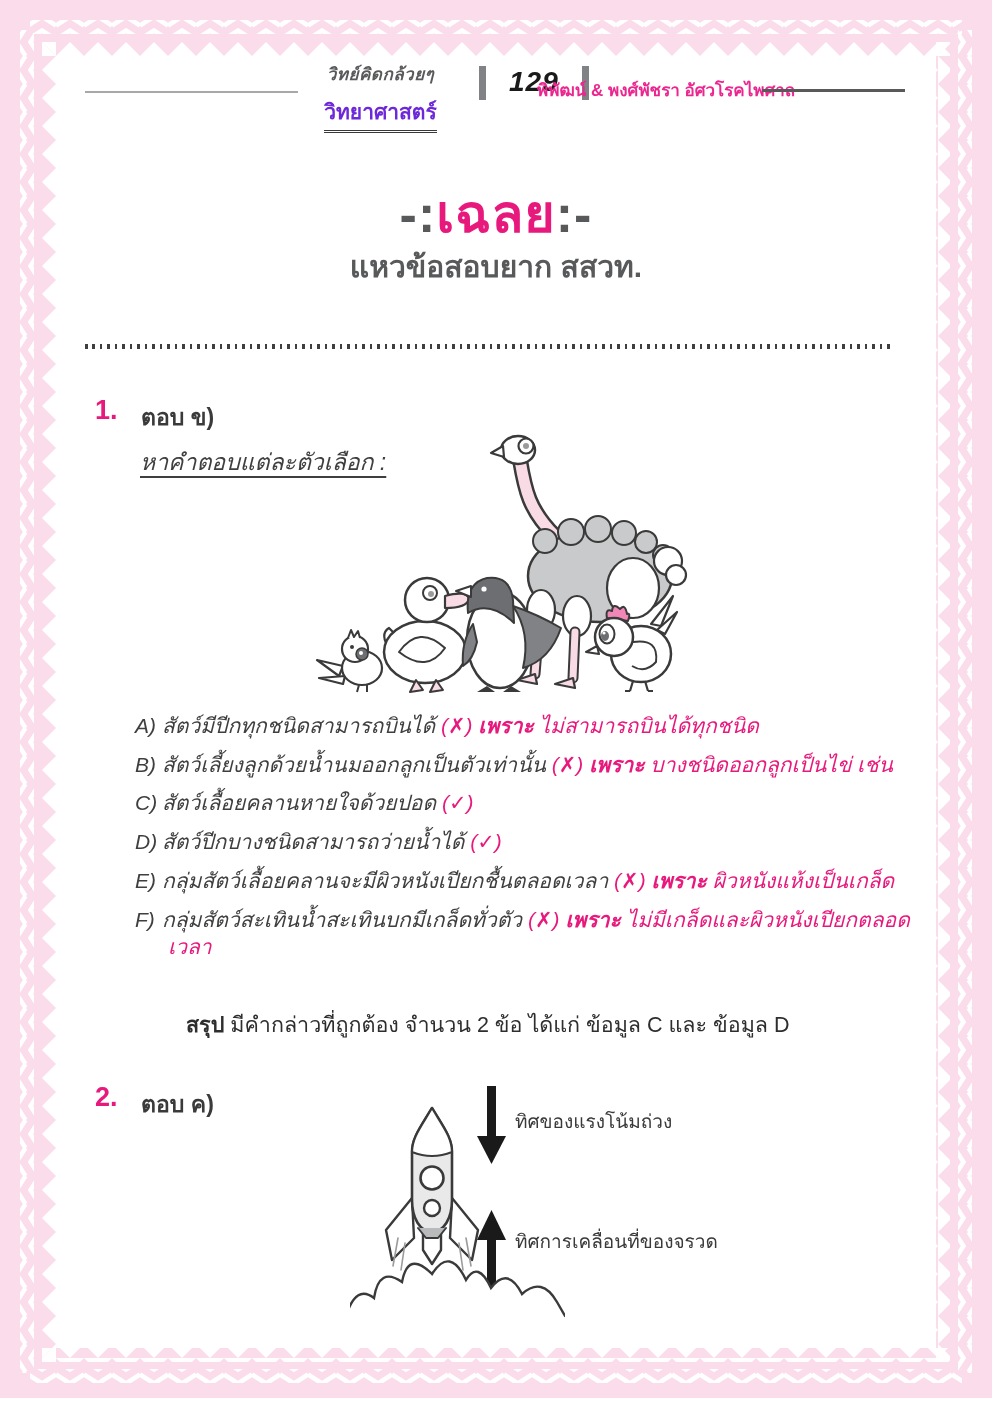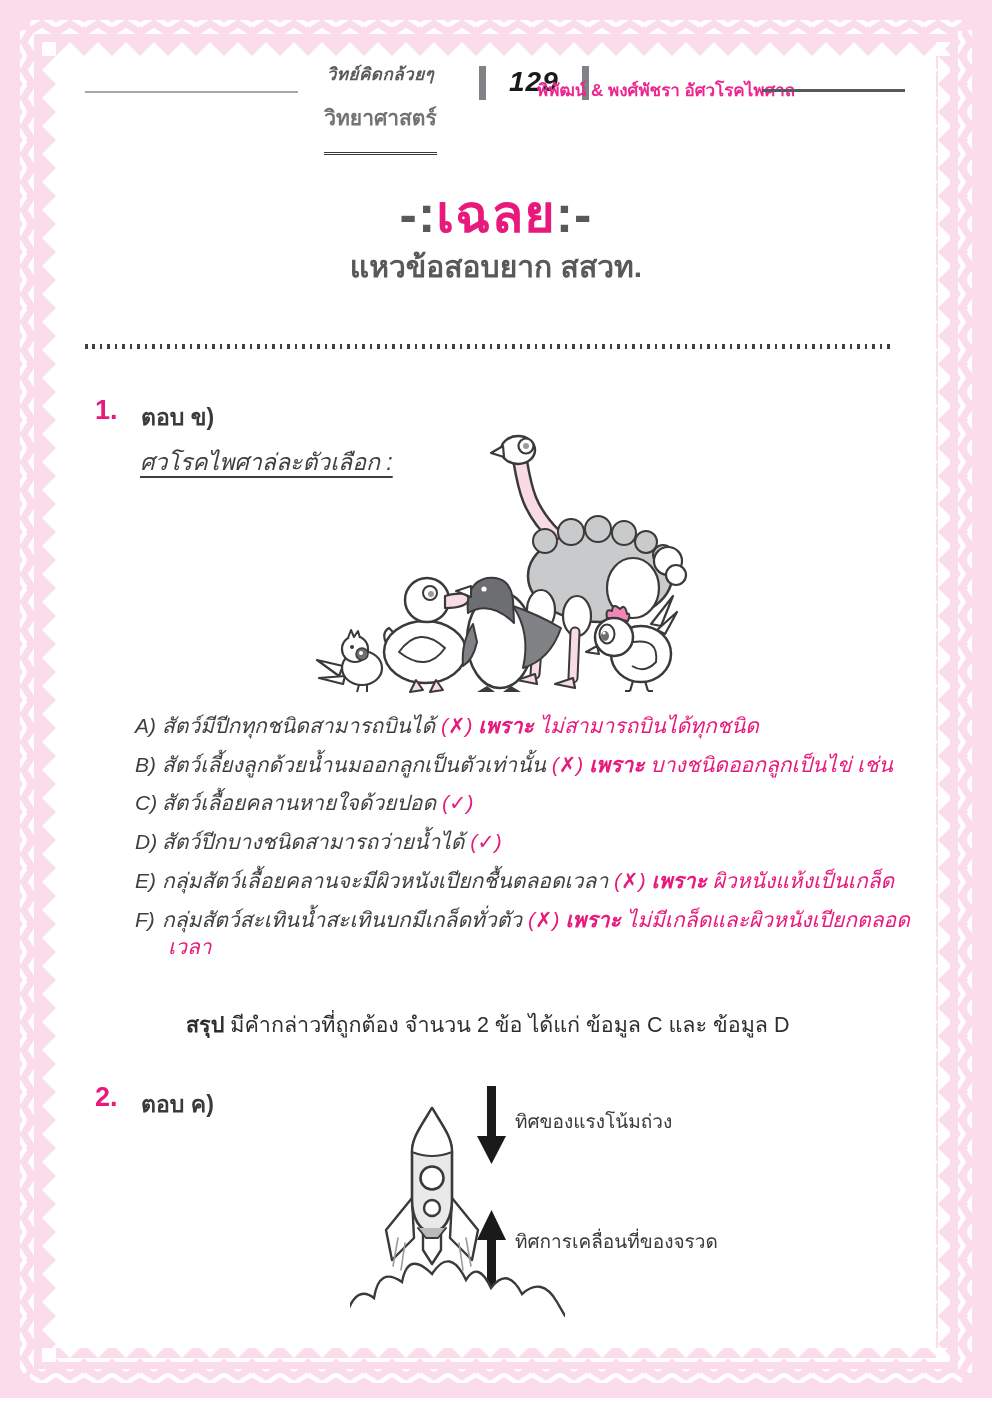--- a/index.html
+++ b/index.html
@@ -4,21 +4,21 @@
 <style>
   html,body{margin:0;padding:0;}
   body{font-family:"Liberation Sans","DejaVu Sans",sans-serif;}
   .page{position:relative;width:992px;height:1398px;background:#fbdcea;overflow:hidden;}
   .sheet{position:absolute;left:56px;top:56px;width:880px;height:1292px;background:#ffffff;}
   .frame-svg{position:absolute;left:0;top:0;}
   
   .hline{position:absolute;background:#a8a8a8;}
   .series-block{position:absolute;left:298px;top:60px;width:165px;text-align:center;color:#58595b;}
   .series-title{font-size:17px;font-style:italic;font-weight:bold;letter-spacing:.5px;}
-  .subject{display:inline-block;font-size:21px;font-weight:bold;color:#737373;border-bottom:3px double #3a3a3a;padding-bottom:18px;margin-top:14px;}
+  .subject{display:inline-block;font-size:21px;font-weight:bold;color:#6d28d9;border-bottom:3px double #3a3a3a;padding-bottom:2px;margin-top:8px;}
   .pageno-wrap{position:absolute;left:462px;top:66px;display:flex;align-items:flex-start;gap:23px;padding-left:17px;}
   .pbar{width:7px;height:34px;background:#808285;}
   .pageno{font-size:28px;font-weight:bold;font-style:italic;color:#1a1a1a;letter-spacing:1px;}
   .authors{position:absolute;left:537px;top:76px;font-size:17px;font-weight:bold;color:#ec268f;}
   
   .title-row{position:absolute;left:56px;top:172px;width:880px;text-align:center;font-weight:bold;font-size:52px;color:#58595b;letter-spacing:1px;}
   .title-row .pink{color:#e8197c;}
   .subtitle{position:absolute;left:56px;top:243px;width:880px;text-align:center;font-weight:bold;font-size:30px;color:#58595b;}
   .dotted{position:absolute;left:85px;top:344px;width:806px;height:5px;background:repeating-linear-gradient(90deg,#3f3f3f 0 2.5px,transparent 2.5px 7.5px);}
   
@@ -94,21 +94,21 @@
   <div class="hline" style="left:762px;top:89px;width:143px;height:3px;background:#58595b;"></div>
 
   <div class="title-row">
     <span>-:</span><span class="pink">เฉลย</span><span>:-</span>
   </div>
   <div class="subtitle">แหวข้อสอบยาก สสวท.</div>
   <div class="dotted"></div>
 
   <div class="qnum" style="left:95px;top:395px;">1.</div>
   <div class="qans" style="left:141px;top:399px;">ตอบ ข)</div>
-  <div class="instruction">ศวโรคไพศาล่ละตัวเลือก :</div>
+  <div class="instruction">หาคำตอบแต่ละตัวเลือก :</div>
 
   <svg class="figure" style="left:315px;top:428px;" width="375" height="265" viewBox="0 0 375 265">
     <g stroke-linejoin="round" stroke-linecap="round">
       <path d="M205,32 C210,62 214,82 240,108" fill="none" stroke="#3a3a3a" stroke-width="16"></path>
       <path d="M205,32 C210,62 214,82 240,108" fill="none" stroke="#f9dbe6" stroke-width="11"></path>
       <ellipse cx="285" cy="148" rx="72" ry="46" fill="#c9cacb" stroke="#3a3a3a" stroke-width="2.5"></ellipse>
       <g fill="#c9cacb" stroke="#3a3a3a" stroke-width="2">
         <circle cx="230" cy="113" r="12"></circle>
           <circle cx="256" cy="104" r="13"></circle>
           <circle cx="283" cy="101" r="13"></circle>

